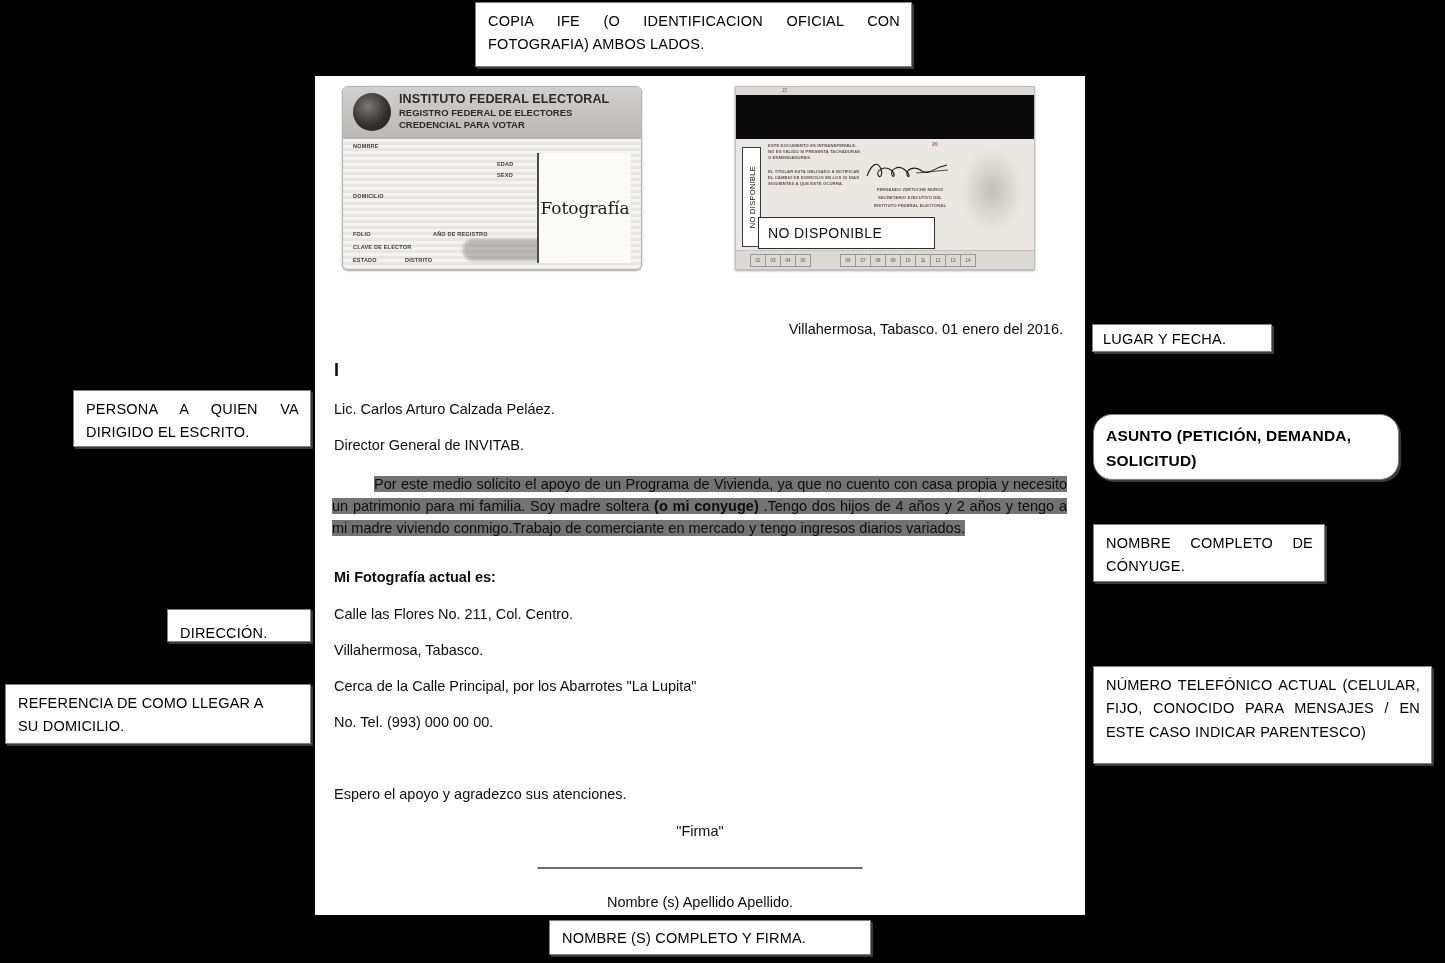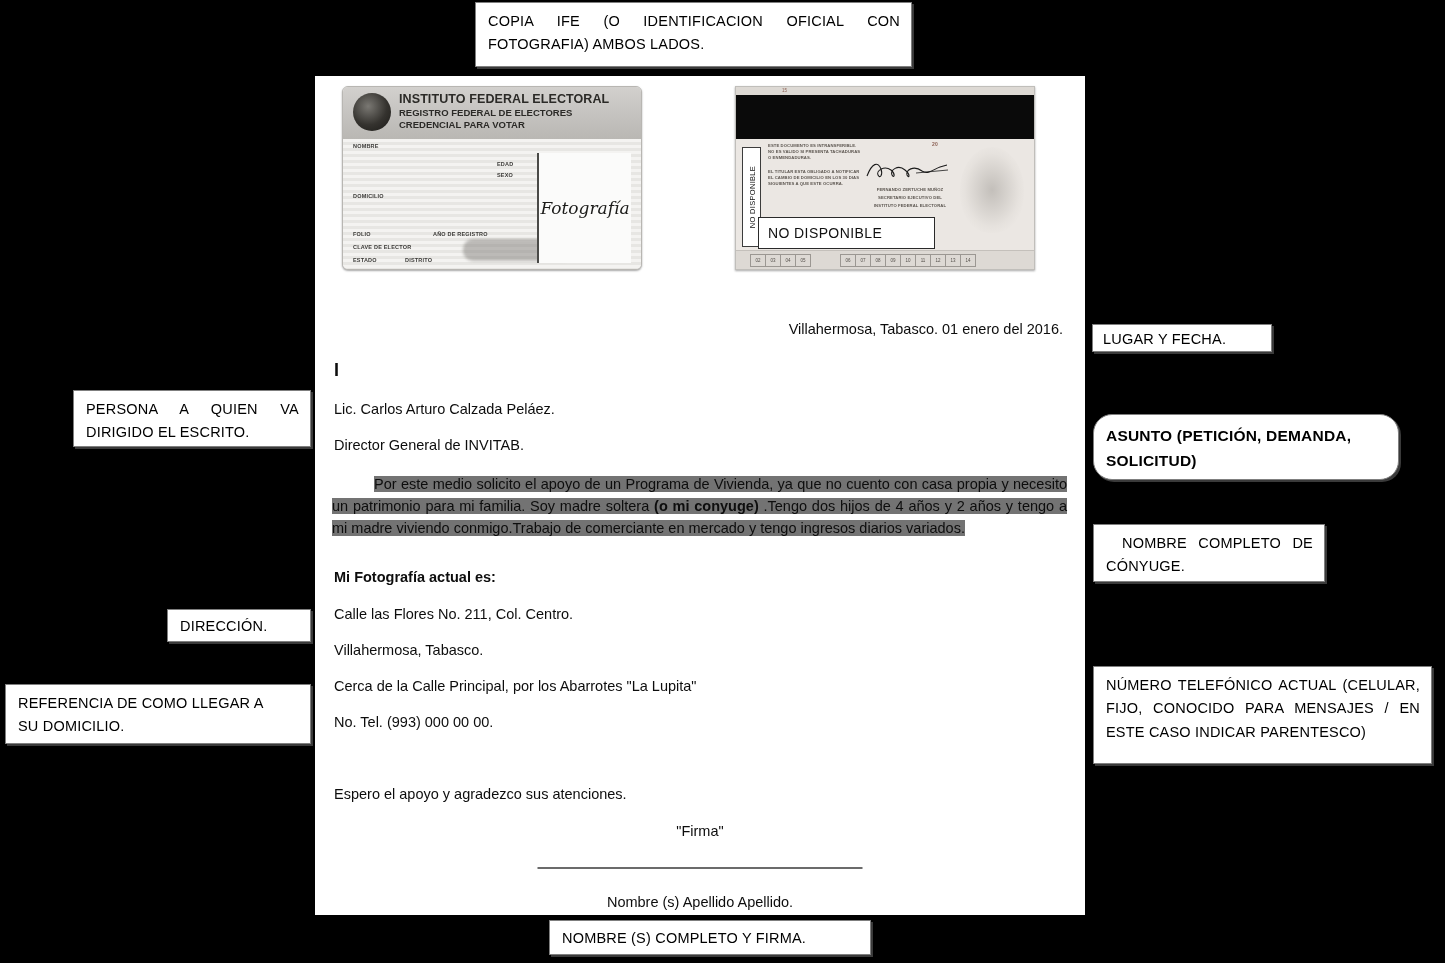--- a/index.html
+++ b/index.html
@@ -91,21 +91,21 @@
   #card-front .lbl {
     position: absolute; font-size: 5.5px; font-weight: bold; color: #3a3936;
     letter-spacing: .2px; white-space: nowrap;
   }
   #card-front .photo {
     position: absolute; right: 10px; top: 14px; width: 92px; height: 110px;
     background: #fbfbfa; border-left: 2px solid #4a4a47;
     display: flex; align-items: center; justify-content: center;
   }
   #card-front .photo span {
-    font-family: "DejaVu Serif", serif; font-style: italic;
+    font-family: "DejaVu Serif", serif; 
     font-size: 17px; color: #1c1c1a;
   }
   #card-front .smudge {
     position: absolute; left: 120px; top: 100px; width: 110px; height: 22px;
     background: rgba(120,118,113,.45); border-radius: 10px; filter: blur(1.5px);
   }
 
   #card-back {
     left: 420px; top: 10px;
     width: 298px; height: 182px;
@@ -222,40 +222,40 @@
 
   <div class="callout justify" id="cb-top" style="left:475px; top:2px; width:437px; height:65px;">
     <span>COPIA IFE (O IDENTIFICACION OFICIAL CON FOTOGRAFIA) AMBOS LADOS.</span>
   </div>
 
   <div class="callout" id="cb-persona" style="left:73px; top:390px; width:238px; height:57px;">
     <span class="line" style="text-align:justify; text-align-last:justify;">PERSONA A QUIEN VA</span>
     <span class="line">DIRIGIDO EL ESCRITO.</span>
   </div>
 
-  <div class="callout" id="cb-direccion" style="left:167px; top:609px; width:144px; height:33px; padding-top:5px;">
+  <div class="callout" id="cb-direccion" style="left:167px; top:609px; width:144px; height:33px; padding-top:12px;">
     <span class="line">DIRECCIÓN.</span>
   </div>
 
   <div class="callout" id="cb-referencia" style="left:5px; top:684px; width:306px; height:60px;">
     <span class="line">REFERENCIA DE COMO LLEGAR A</span>
     <span class="line">SU DOMICILIO.</span>
   </div>
 
   <div class="callout" id="cb-lugar" style="left:1092px; top:324px; width:180px; height:28px; padding:3px 10px; overflow:hidden;">
     <span class="line">LUGAR Y FECHA.</span>
   </div>
 
   <div class="callout bold" id="cb-asunto" style="left:1093px; top:414px; width:306px; height:66px; padding-top:8px;">
     <span class="line">ASUNTO (PETICIÓN, DEMANDA,</span>
     <span class="line">SOLICITUD)</span>
   </div>
 
   <div class="callout" id="cb-conyuge" style="left:1093px; top:524px; width:232px; height:58px;">
-    <span class="line" style="text-align:justify; text-align-last:justify;margin-left:16px;">NOMBRE COMPLETO DE</span>
+    <span class="line" style="text-align:justify; text-align-last:justify;">NOMBRE COMPLETO DE</span>
     <span class="line">CÓNYUGE.</span>
   </div>
 
   <div class="callout justify" id="cb-telefono" style="left:1093px; top:666px; width:339px; height:98px;">
     <span>NÚMERO TELEFÓNICO ACTUAL (CELULAR, FIJO, CONOCIDO PARA MENSAJES / EN ESTE CASO INDICAR PARENTESCO)</span>
   </div>
 
   <div class="callout" id="cb-bottom" style="left:538px; top:920px; width:322px; height:35px; padding-top:6px;margin-left:11px;">
     <span class="line">NOMBRE (S) COMPLETO Y FIRMA.</span>
   </div>

